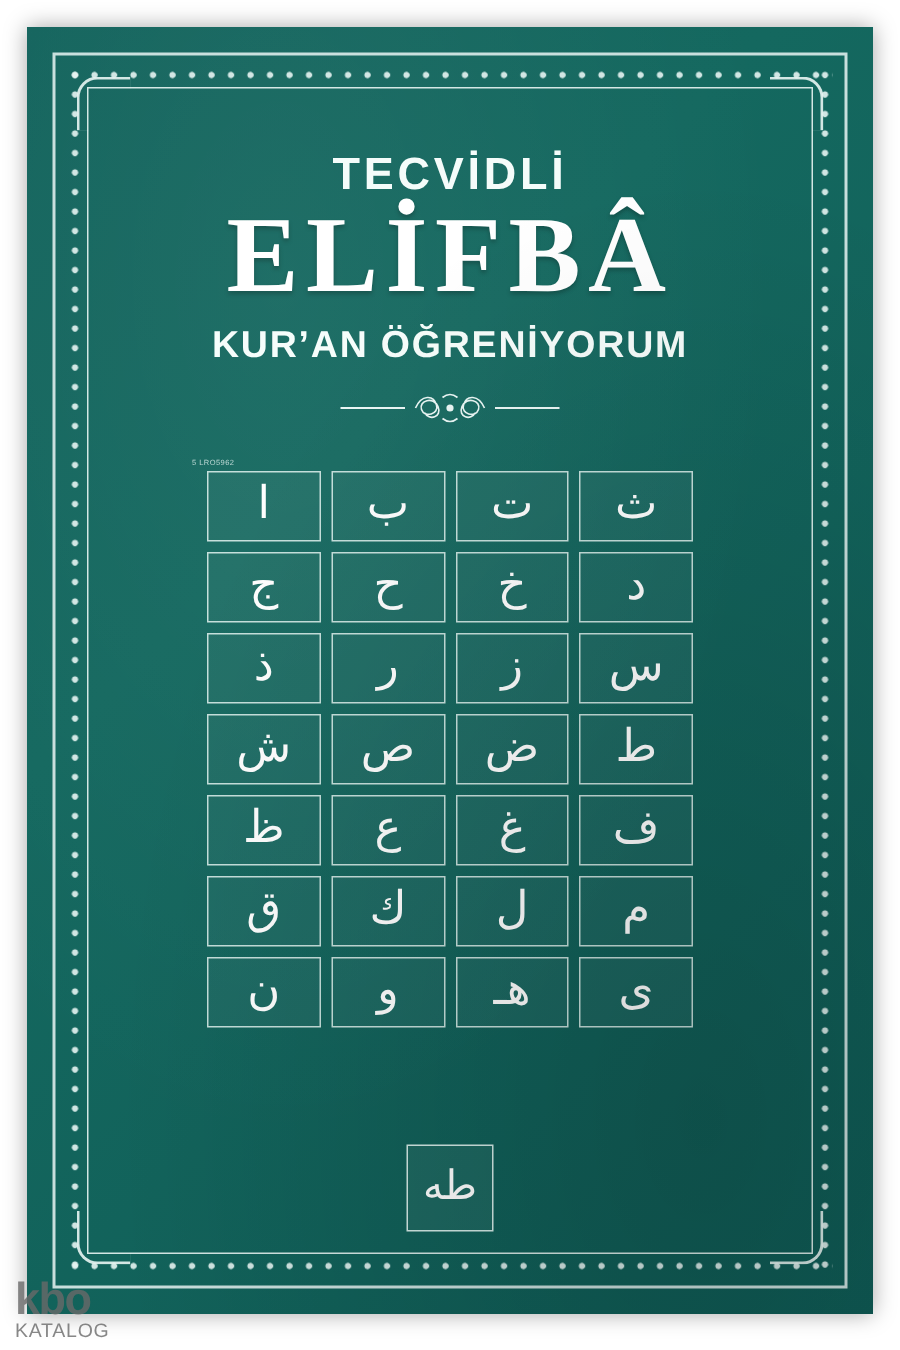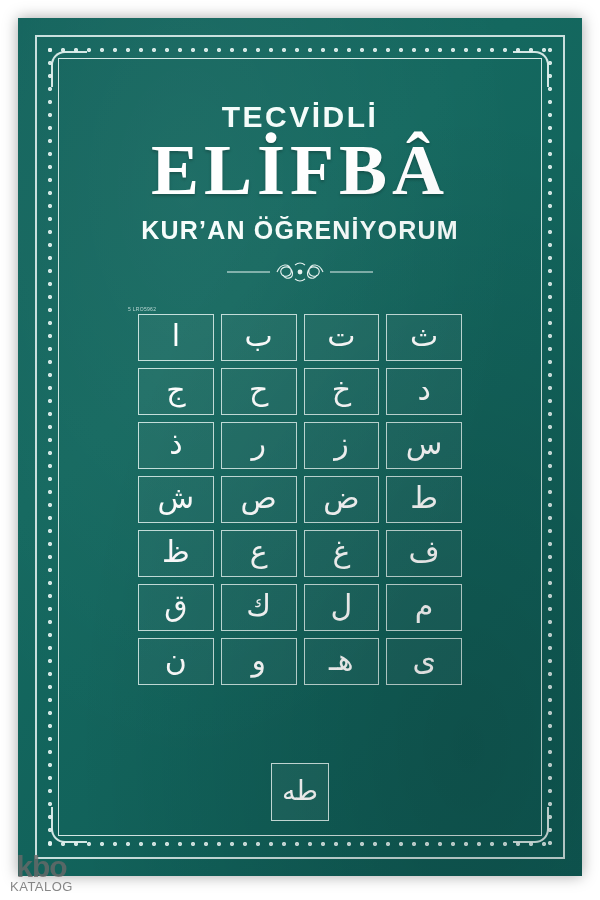--- a/index.html
+++ b/index.html
@@ -201,21 +201,20 @@
   }
 
   
   #watermark {
     position: absolute;
     left: 10px;
     bottom: 6px;
     color: rgba(120,120,120,0.75);
     font-family: "Liberation Sans", sans-serif;
     user-select: none;
-    text-align: center;
   }
   #wm-main {
     font-size: 30px;
     font-weight: bold;
     letter-spacing: -1px;
     line-height: 0.9;
     color: rgba(105,105,105,0.8);
   }
   #wm-sub {
     font-size: 13px;

